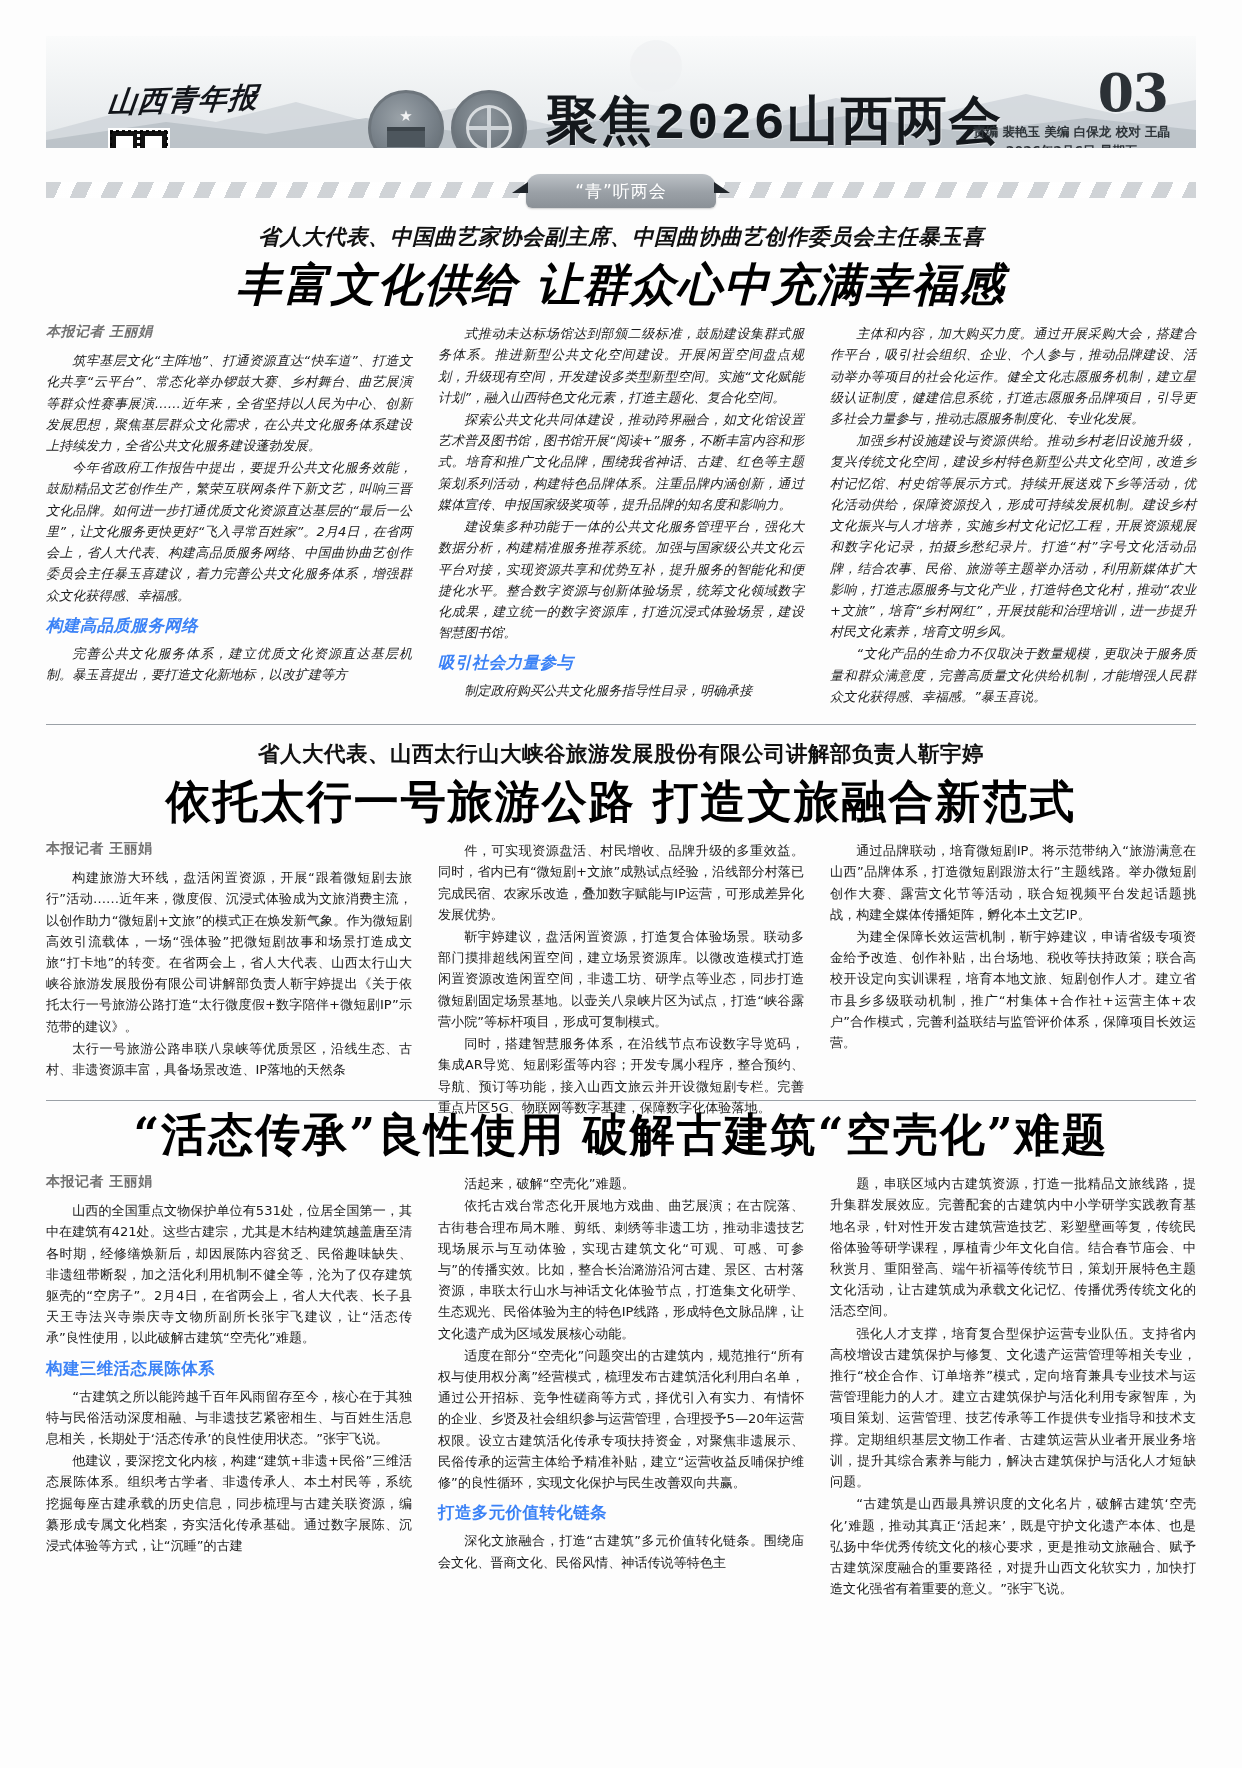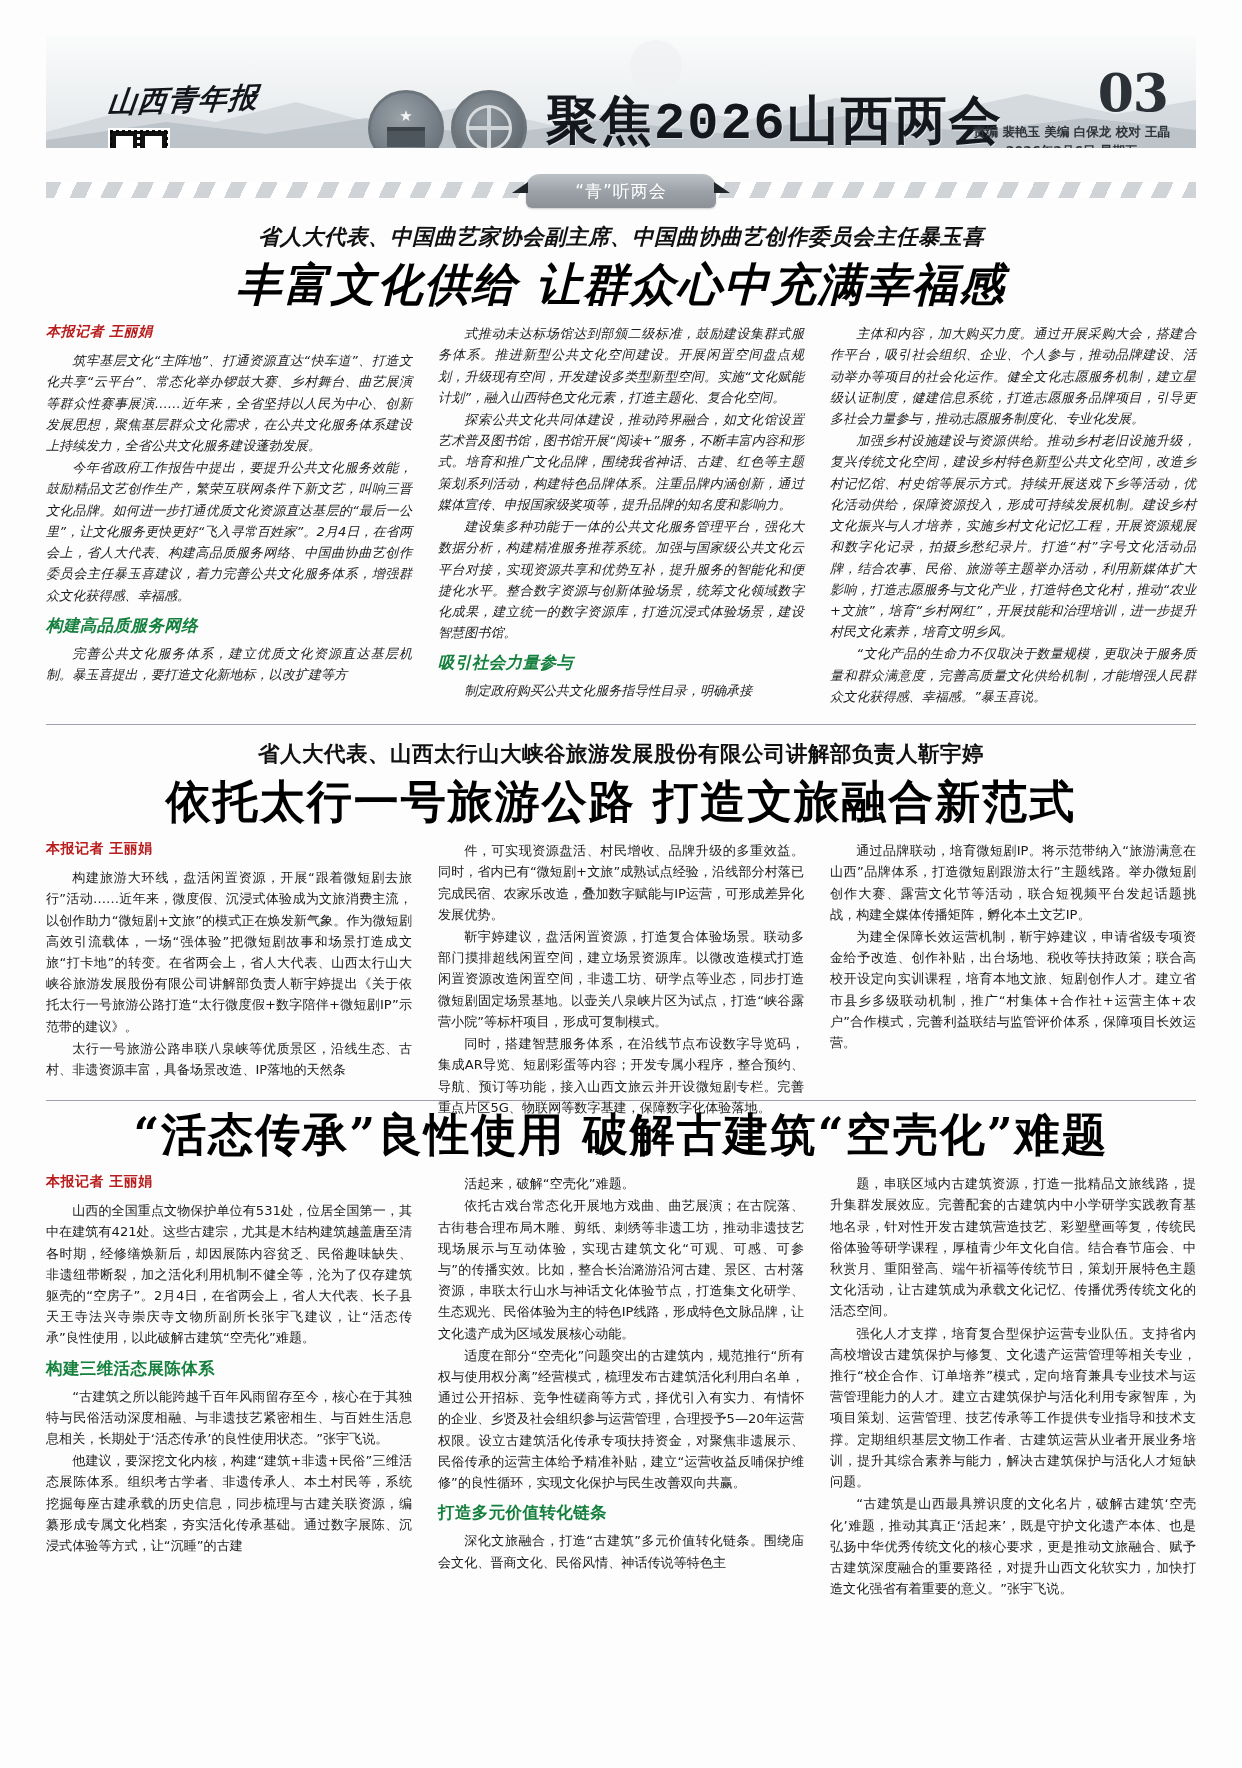--- a/index.html
+++ b/index.html
@@ -156,25 +156,25 @@
     white-space: nowrap;
   }
   .art-rule {
     height: 1px; background: #9aa0a6; margin-top: 12px; width: 100%;
   }
   .cols {
     display: flex; gap: 26px; margin-top: 10px;
   }
   .col { width: 366px; }
   .byline {
-    font-size: 14px; font-weight: bold; color: #b91c1c;
+    font-size: 14px; font-weight: bold; color: #737373;
     margin-bottom: 9px; letter-spacing: .5px;
   }
   .sec-head {
-    font-size: 16.5px; font-weight: bold; color: #15803d;
+    font-size: 16.5px; font-weight: bold; color: #3b82f6;
     margin: 9px 0 6px 0; letter-spacing: .4px;
   }
   p.body {
     font-size: 13.1px;
     line-height: 1.62;
     color: #1b1b1b;
     text-align: justify;
     text-indent: 2em;
     margin-bottom: 1px;
     word-break: break-all;

